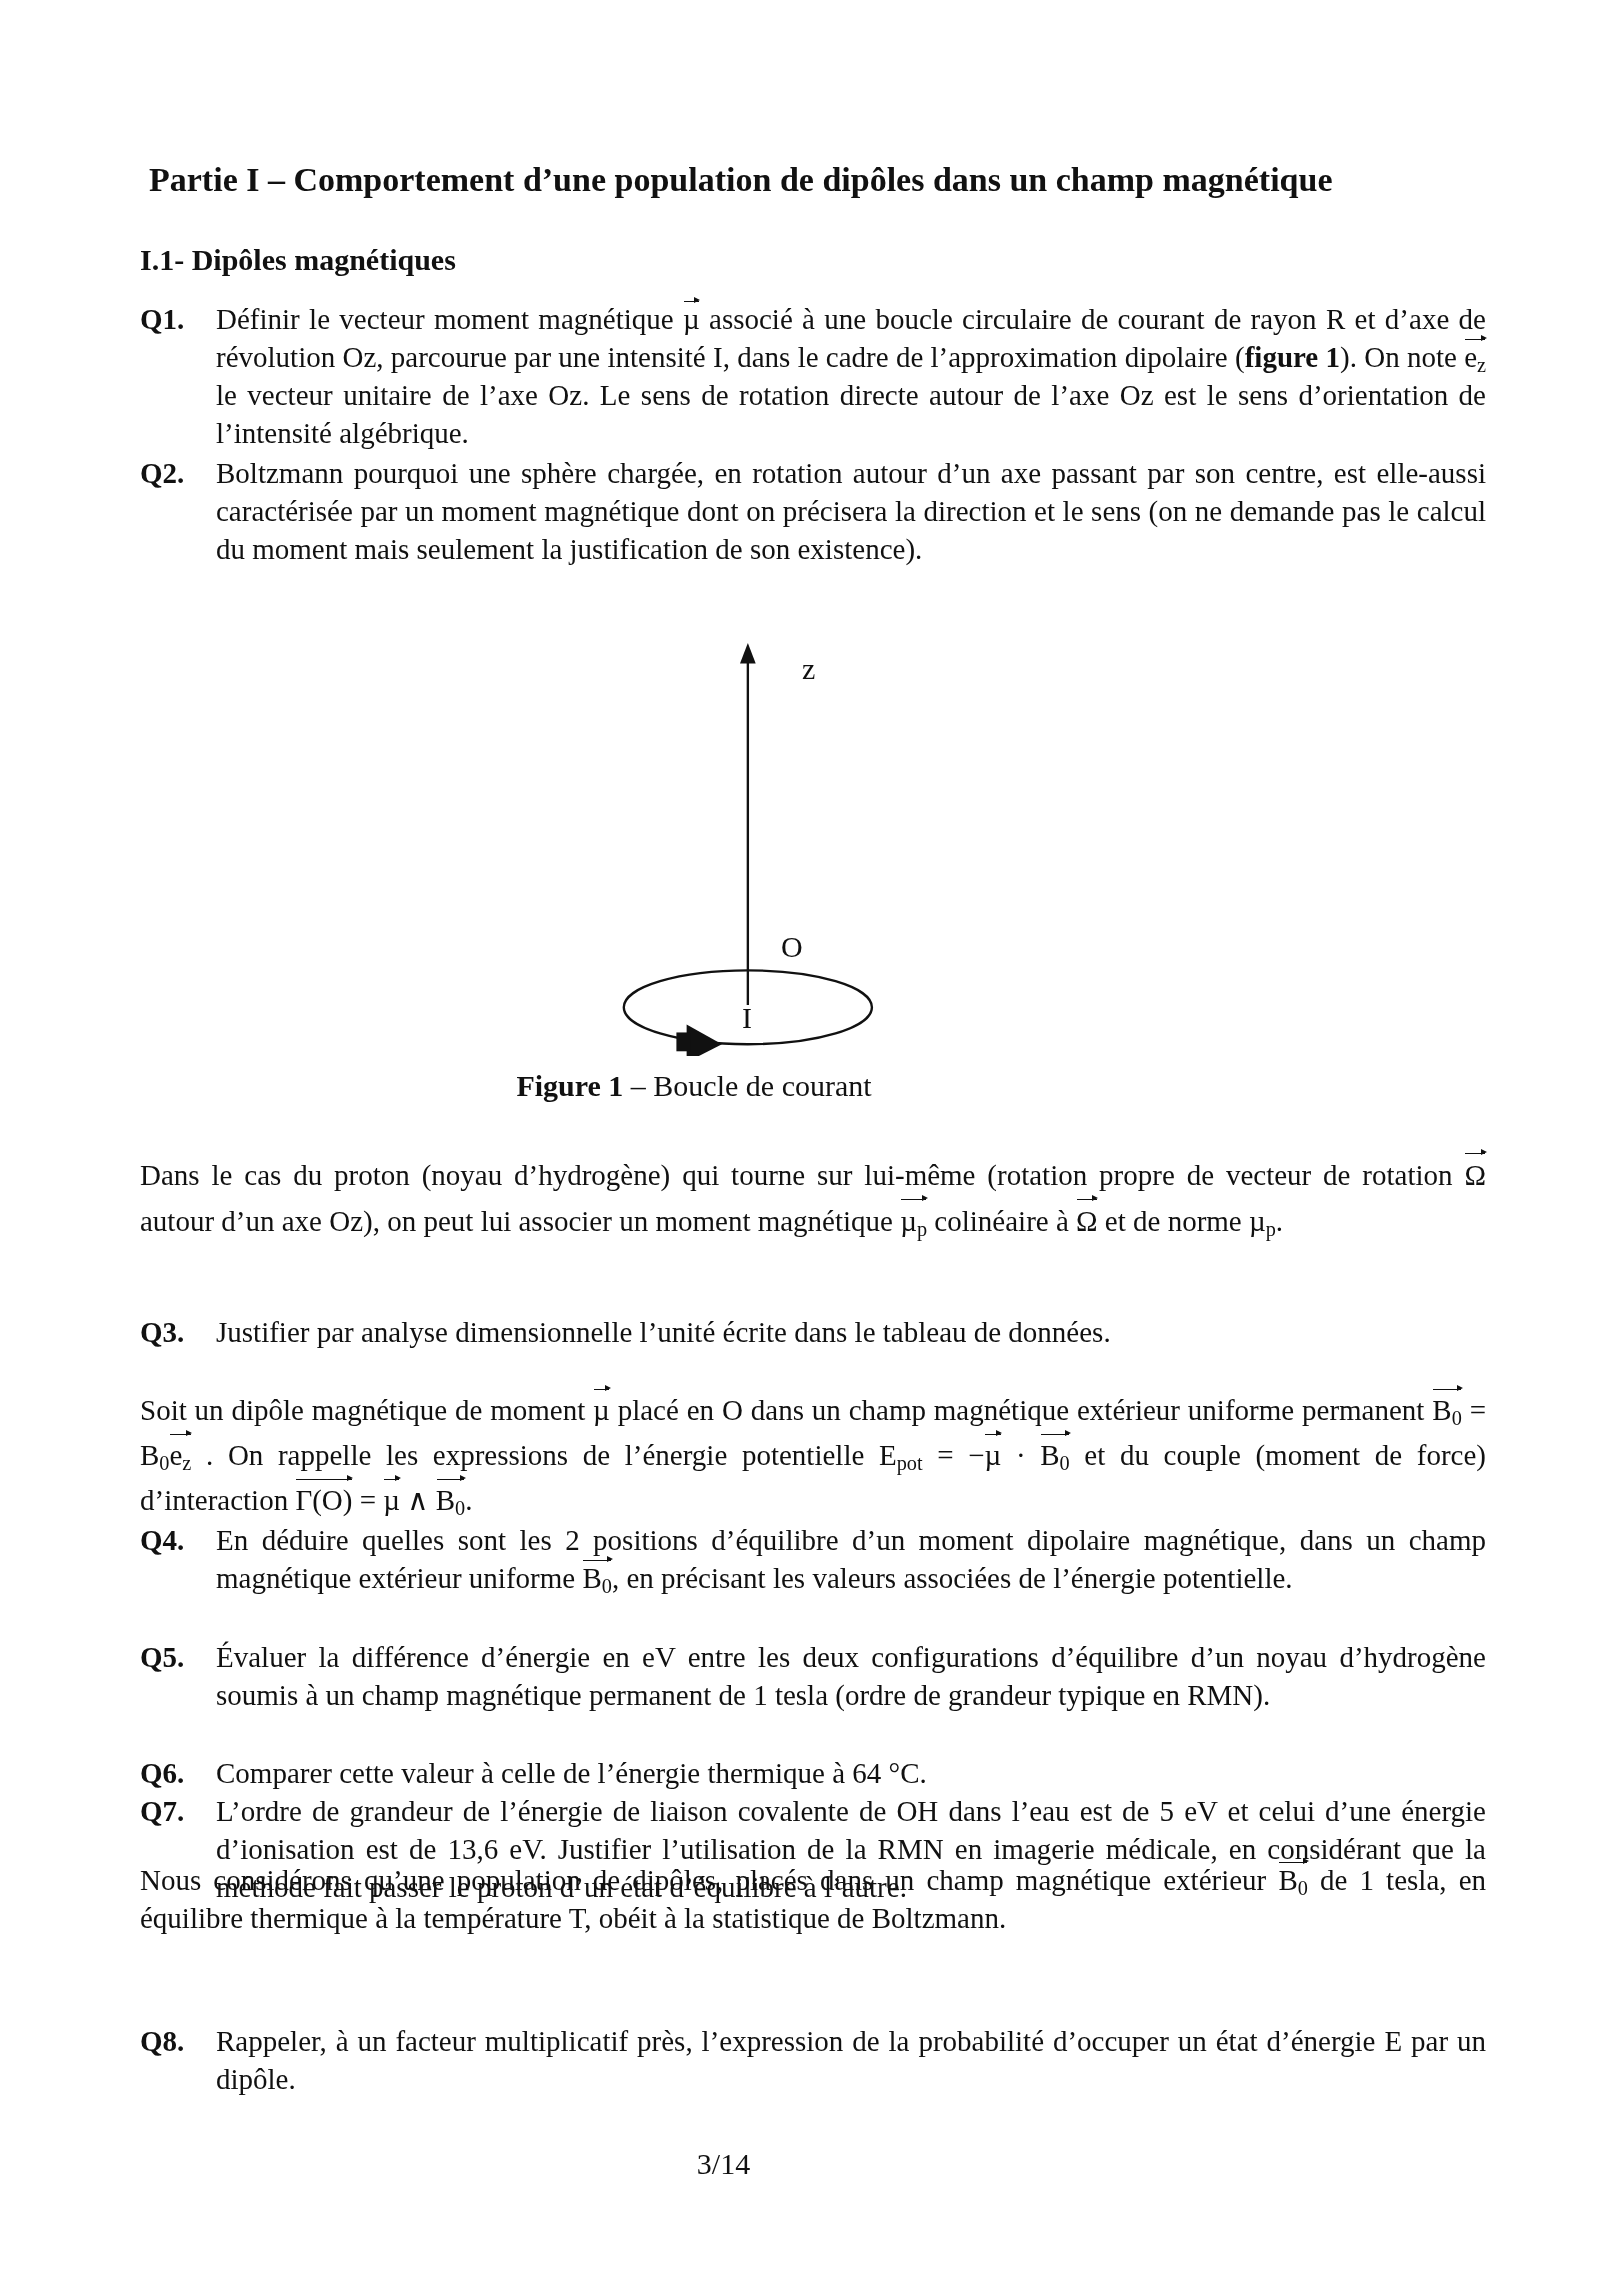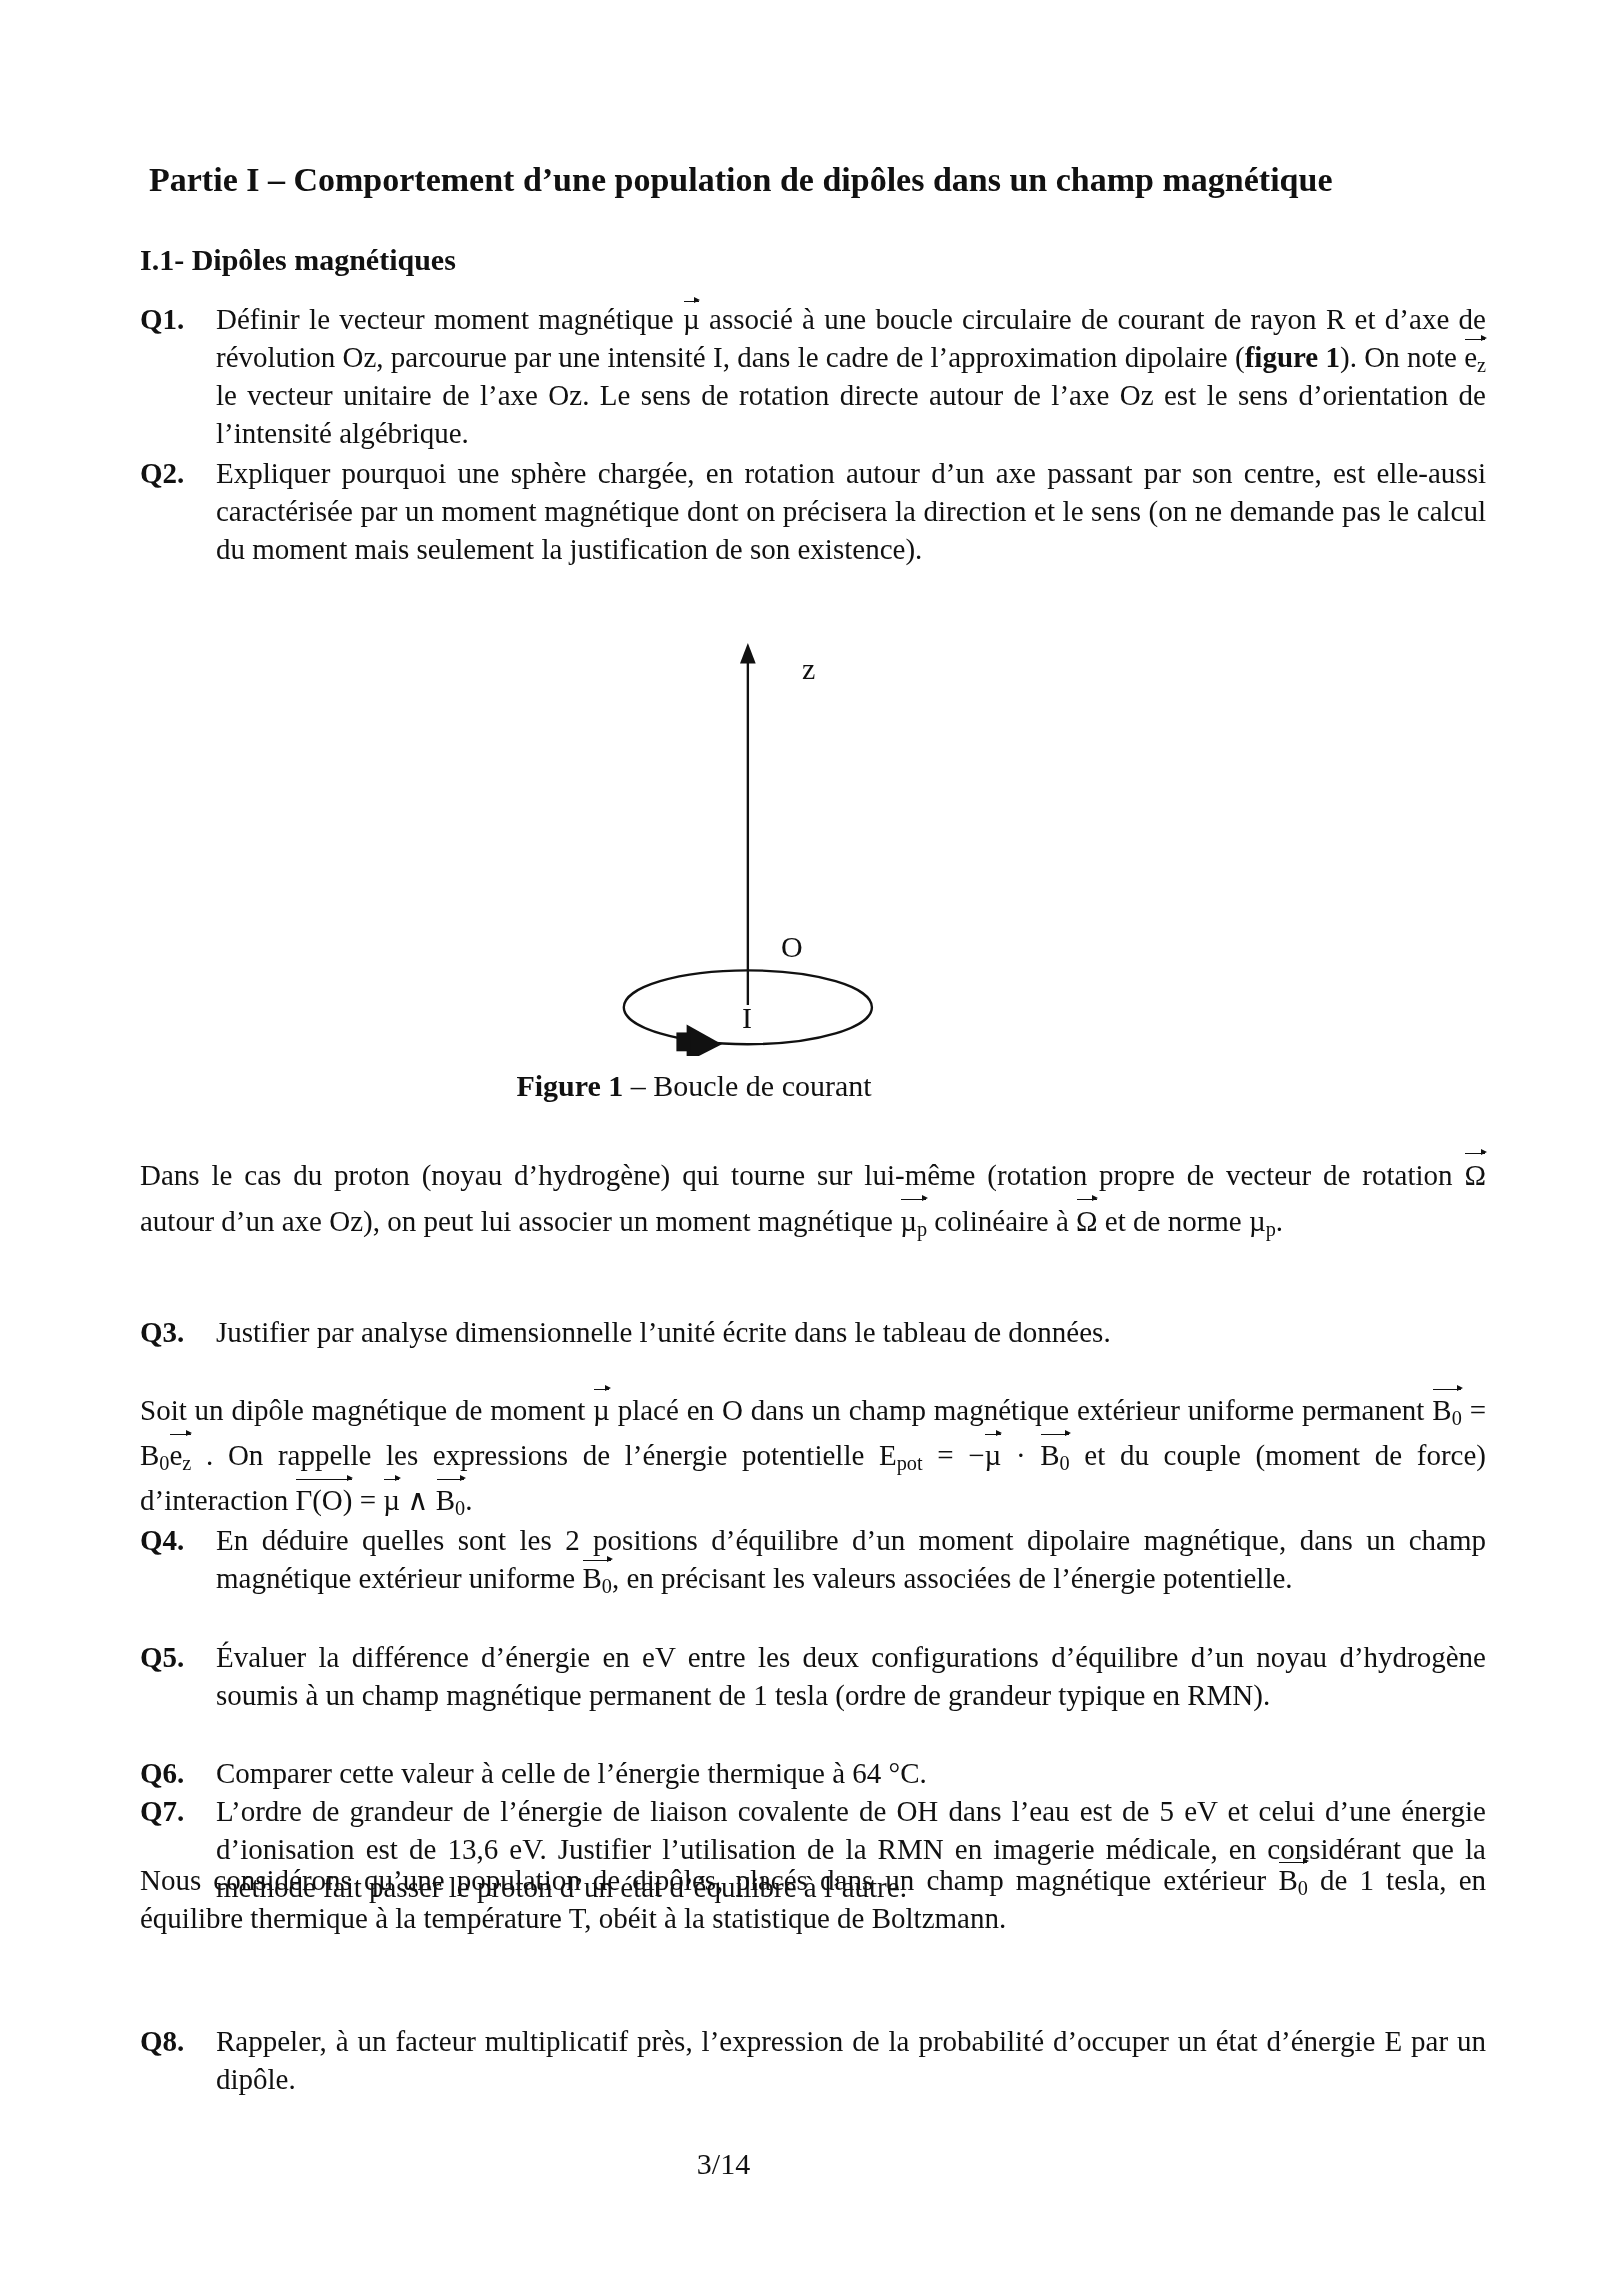--- a/index.html
+++ b/index.html
@@ -27,21 +27,21 @@
 <div class="abs title">Partie I – Comportement d’une population de dipôles dans un champ magnétique</div>
 <div class="abs section">I.1- Dipôles magnétiques</div>
 
 <div class="q" style="top:300px;">
   <span class="lbl">Q1.</span>
   <div class="txt"><span>Définir le vecteur moment magnétique </span><span class="vec">µ</span><span> associé à une boucle circulaire de courant de rayon R et d’axe de révolution Oz, parcourue par une intensité I, dans le cadre de l’approximation dipolaire (</span><b>figure 1</b><span>). On note </span><span class="vec"><span>e</span><sub>z</sub></span><span> le vecteur unitaire de l’axe Oz. Le sens de rotation directe autour de l’axe Oz est le sens d’orientation de l’intensité algébrique.</span></div>
 </div>
 
 <div class="q" style="top:454px;">
   <span class="lbl">Q2.</span>
-  <div class="txt">Expliquer pourquoi une sphère chargée, en rotation autour d’un axe passant par son centre, est elle-aussi caractérisée par un moment magnétique dont on précisera la direction et le sens (on ne demande pas le calcul du moment mais seulement la justification de son existence).</div>
+  <div class="txt">Boltzmann pourquoi une sphère chargée, en rotation autour d’un axe passant par son centre, est elle-aussi caractérisée par un moment magnétique dont on précisera la direction et le sens (on ne demande pas le calcul du moment mais seulement la justification de son existence).</div>
 </div>
 
 <div class="abs fig">
   <svg width="267" height="424" viewBox="0 0 340 540">
     <line x1="173" y1="30" x2="173" y2="475" stroke="#111" stroke-width="3"></line>
     <polygon points="173,14 163,40 183,40" fill="#111"></polygon>
     <ellipse cx="173" cy="478" rx="158" ry="47" fill="none" stroke="#111" stroke-width="3"></ellipse>
     <polygon points="140,525 95,500 95,548" fill="#111"></polygon>
     <rect x="82" y="510" width="18" height="24" fill="#111"></rect>
   </svg>

